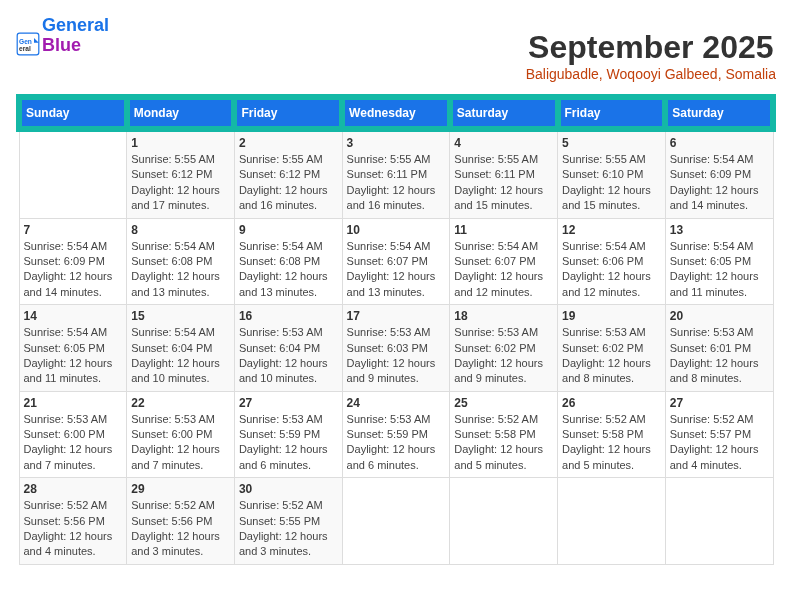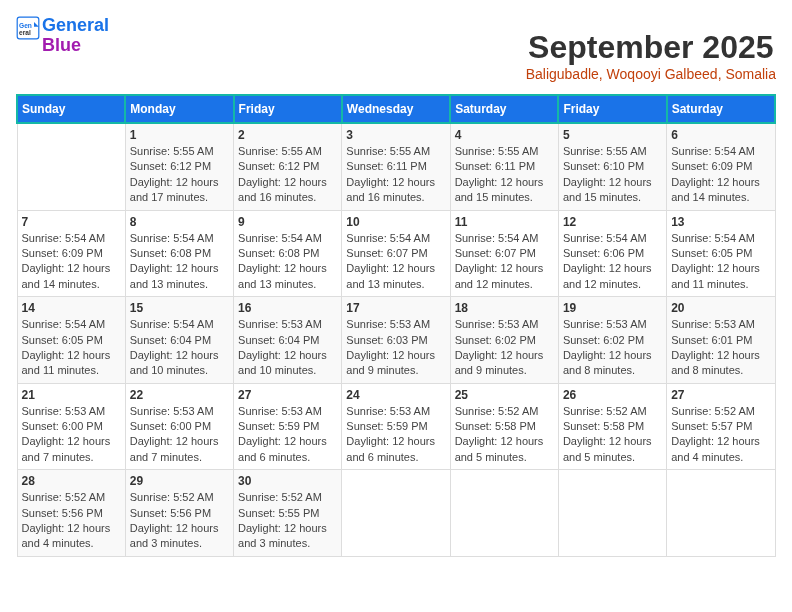--- a/index.html
+++ b/index.html
@@ -11,21 +11,21 @@
       padding: 16px;
     }
     .header {
       display: flex;
       justify-content: space-between;
       align-items: flex-start;
       margin-bottom: 12px;
     }
     .logo {
       display: flex;
-      align-items: flex-start;
+      align-items: flex-end;
     }
     .logo-text {
       font-size: 18px;
       font-weight: bold;
       color: #333;
       line-height: 1.1;
     }
     .logo-text span {
       color: #1a73e8;
     }
@@ -52,21 +52,21 @@
       border-collapse: collapse;
       font-size: 11px;
     }
     thead tr th {
       background-color: #1a73e8;
       color: #fff;
       padding: 6px 4px;
       text-align: left;
       font-size: 12px;
       font-weight: bold;
-      border: 2px solid #14b8a6;
+      border: 6px solid #14b8a6;
     }
     tbody tr td {
       border: 1px solid #ddd;
       vertical-align: top;
       padding: 4px;
       height: 80px;
       color: #333;
       background: #fff;
     }
     tbody tr:nth-child(odd) td {

